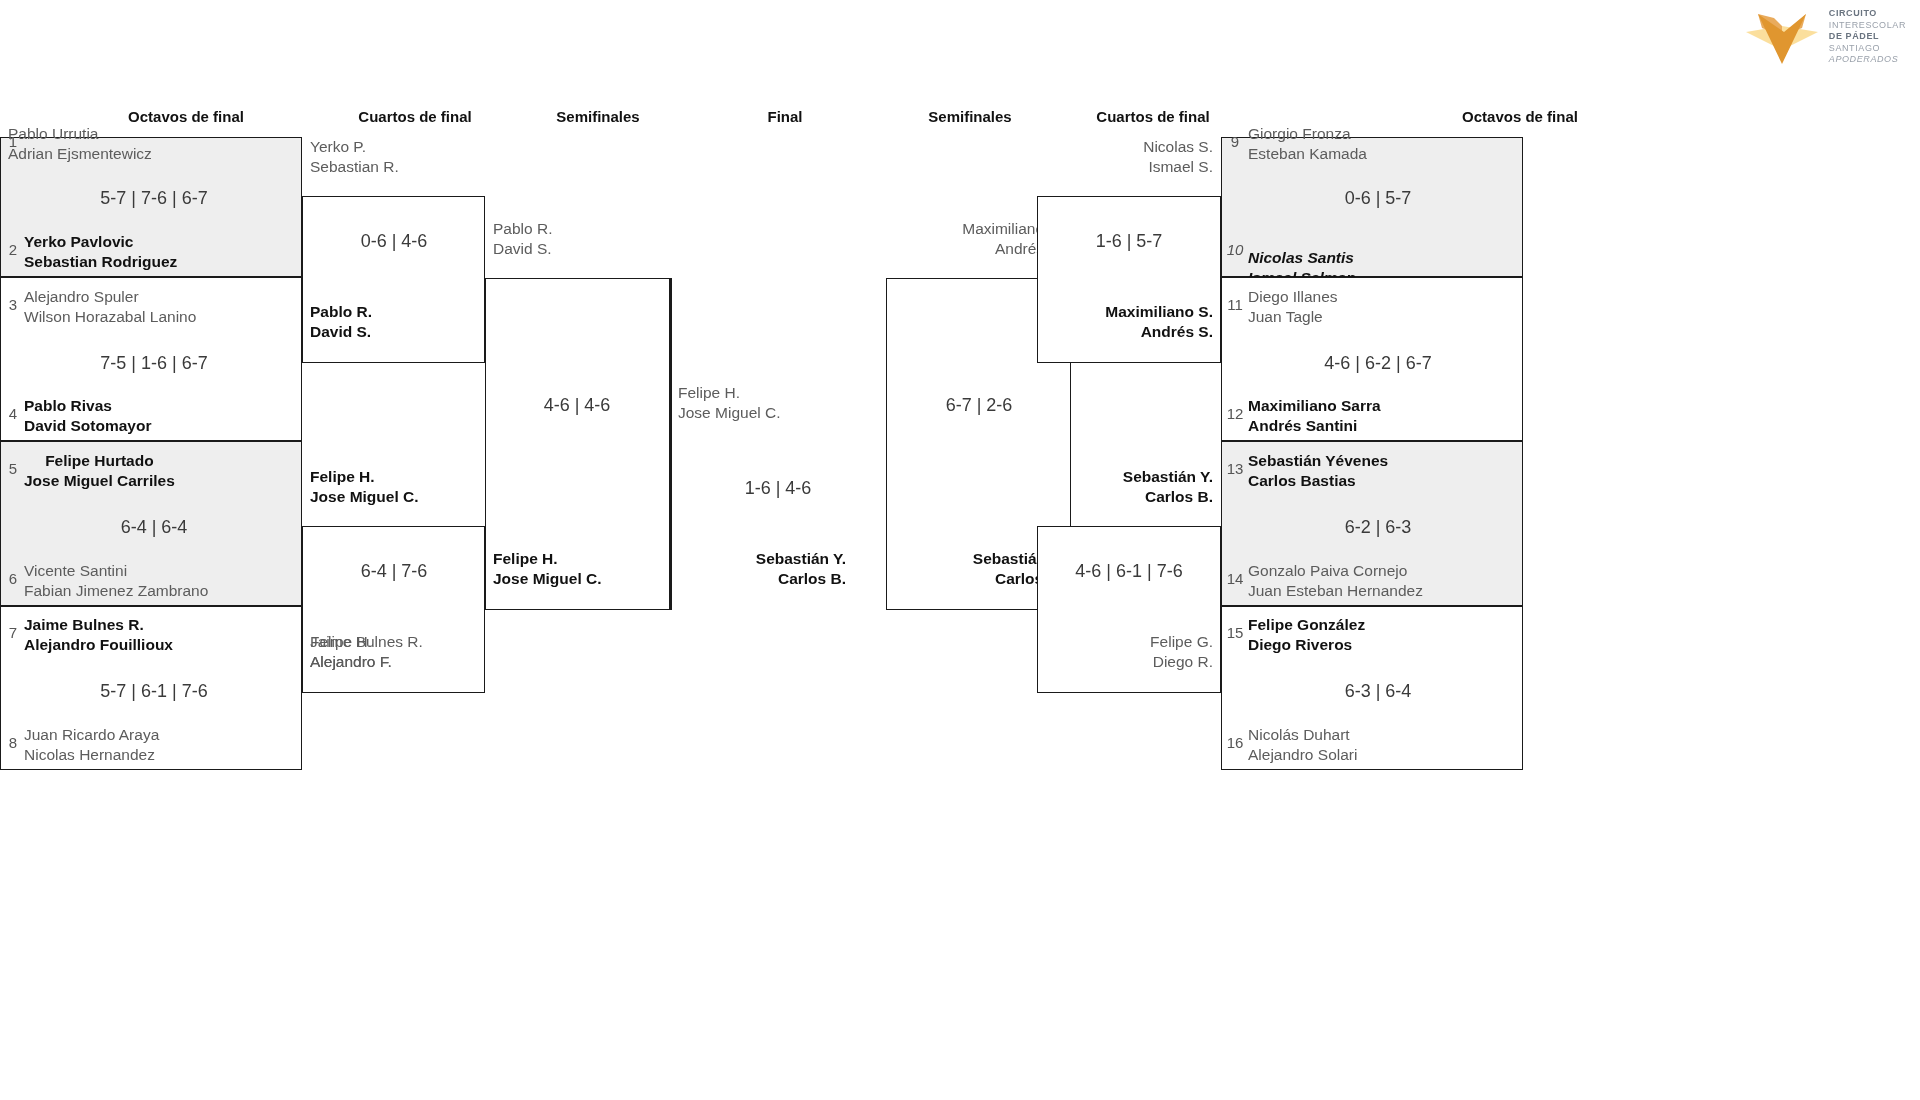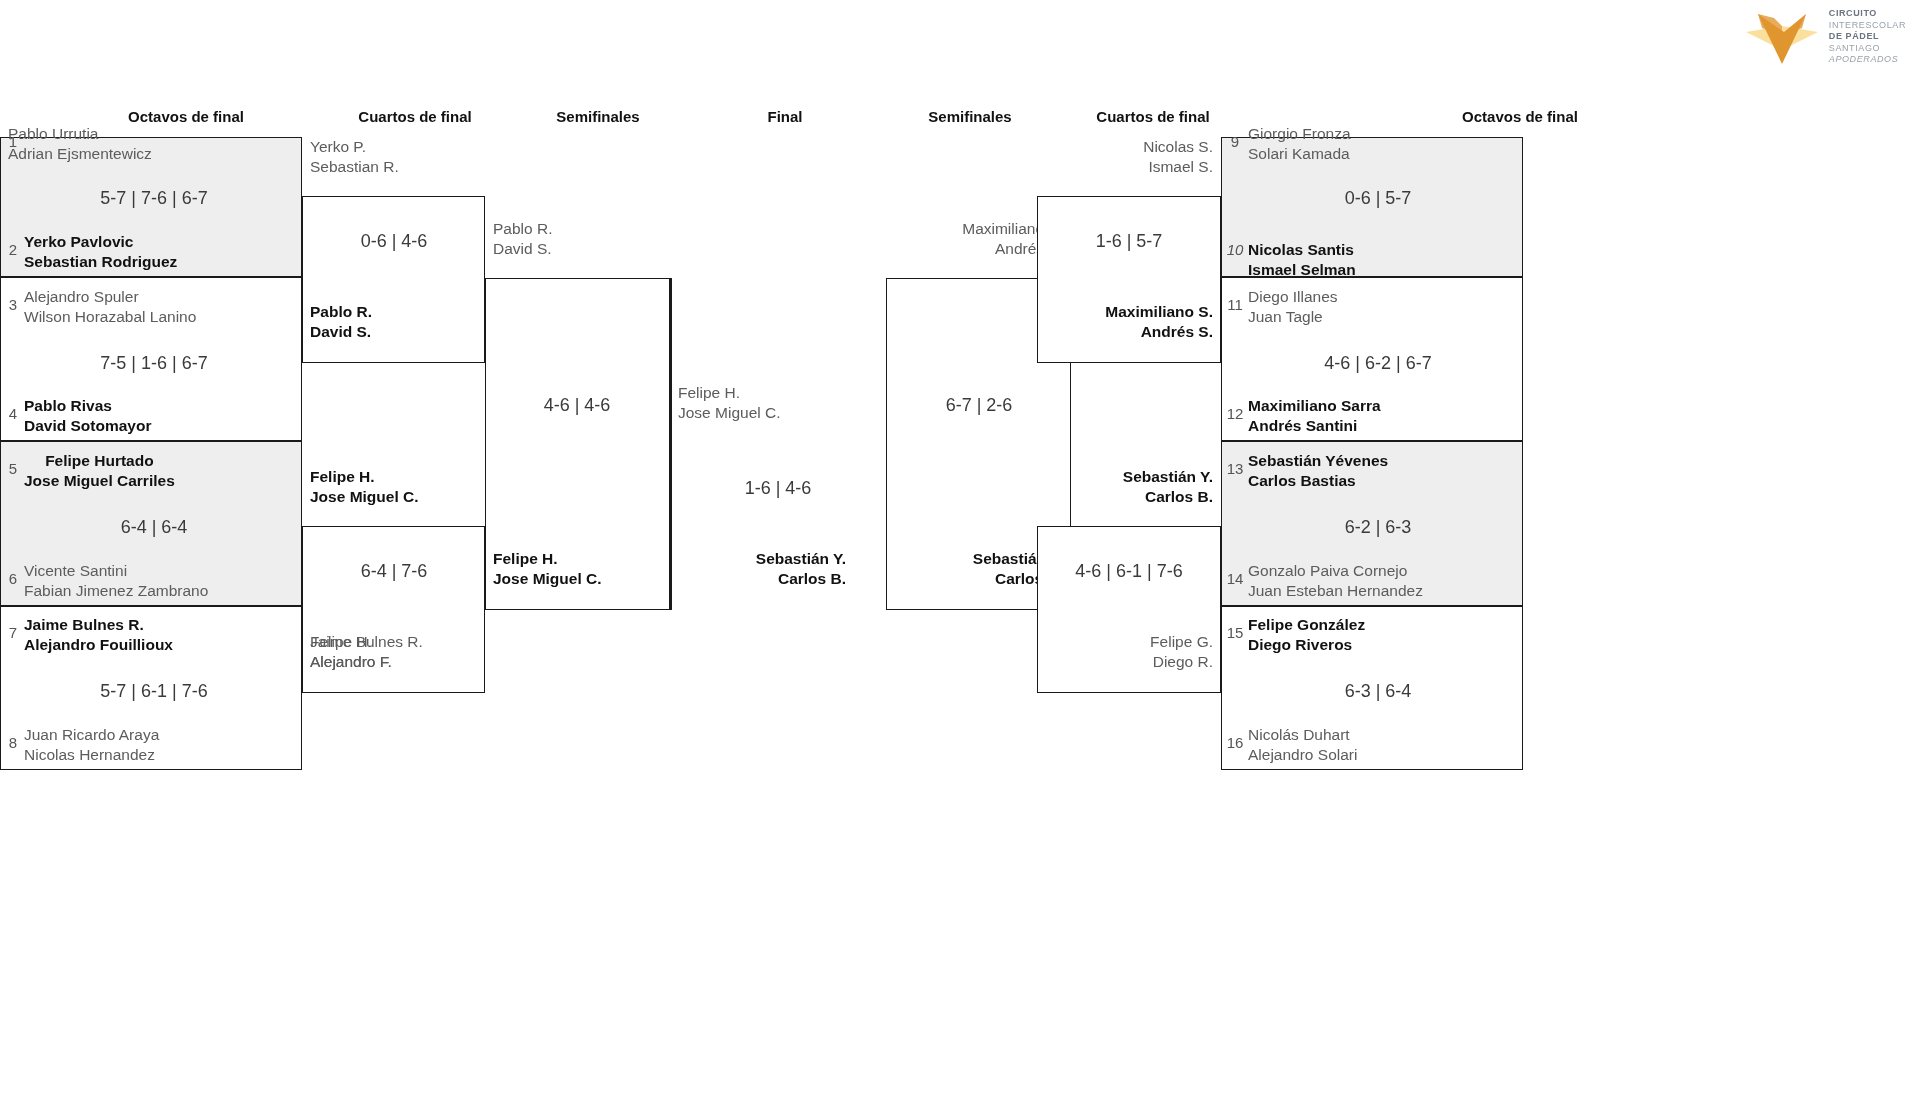--- a/index.html
+++ b/index.html
@@ -226,25 +226,25 @@
   <div class="score" style="left:1045px; top:561px; width:168px;">4-6 | 6-1 | 7-6</div>
   <div class="names txt-right" style="left:1045px; top:632px; width:168px;">
     <span class="n1 loser">Felipe G.</span>
     <span class="n2 loser">Diego R.</span>
   </div>
 
   <div class="matchbox shaded" style="left:1221px; top:137px; width:302px; height:140px;"></div>
   <div class="seed" style="left:1224px; top:133px;">9</div>
   <div class="names txt-left" style="left:1248px; top:124px;">
     <span class="n1 loser">Giorgio Fronza</span>
-    <span class="n2 loser">Solari Kamada</span>
+    <span class="n2 loser">Esteban Kamada</span>
   </div>
   <div class="score" style="left:1248px; top:188px; width:260px;">0-6 | 5-7</div>
   <div class="seed" style="left:1224px; top:241px;font-style:italic;">10</div>
-  <div class="names txt-left" style="left:1248px; top:240px;">
+  <div class="names txt-left" style="left:1248px; top:248px;font-style:italic;">
     <span class="n1 winner">Nicolas Santis</span>
     <span class="n2 winner">Ismael Selman</span>
   </div>
 
   <div class="matchbox" style="left:1221px; top:277px; width:302px; height:164px;"></div>
   <div class="seed" style="left:1224px; top:296px;">11</div>
   <div class="names txt-left" style="left:1248px; top:287px;">
     <span class="n1 loser">Diego Illanes</span>
     <span class="n2 loser">Juan Tagle</span>
   </div>

